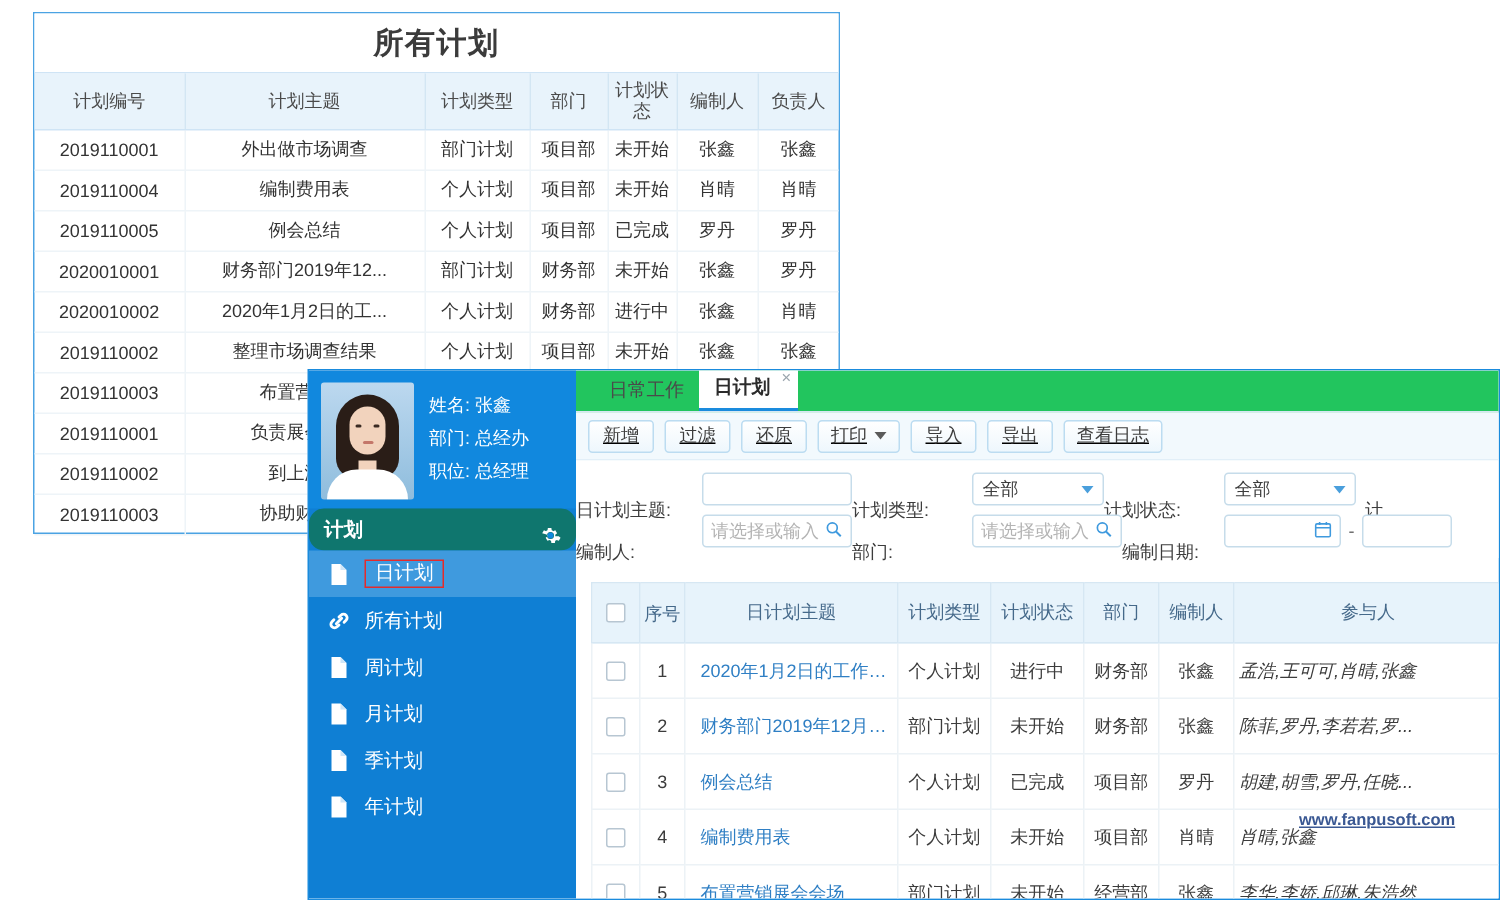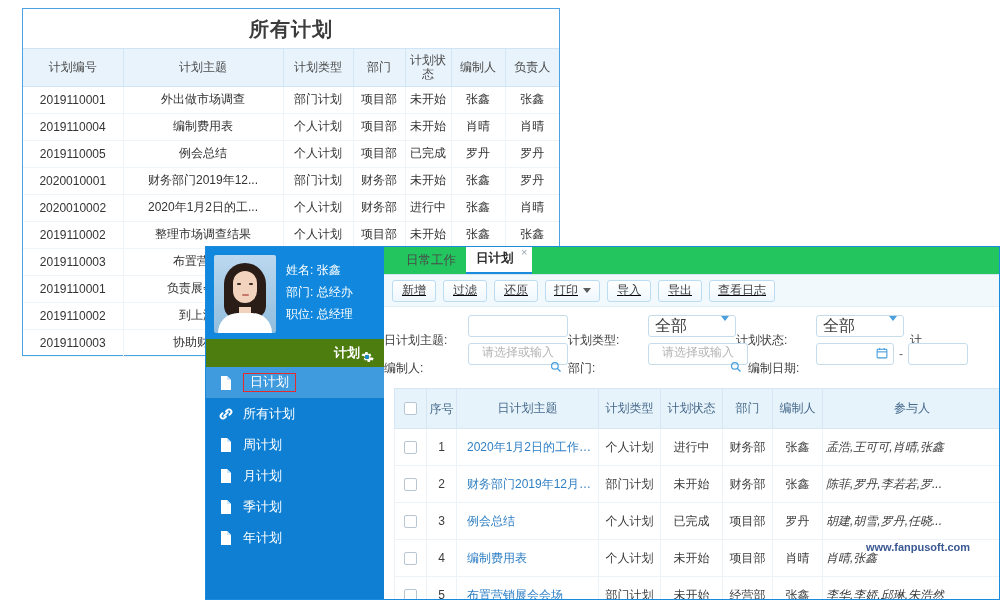--- a/index.html
+++ b/index.html
@@ -105,25 +105,25 @@
   }
   .profile-info {
     margin-left: 10px;
     color: #ffffff;
     font-size: 12px;
     line-height: 22px;
     padding-top: 4px;
   }
   .section-head {
     height: 28px; line-height: 28px;
-    background: #4d7c0f;
+    background: #0f766e;
     color: #ffffff;
     font-size: 13px; font-weight: bold;
     padding: 0 10px;
-    display: flex; align-items: center; justify-content: flex-end;
+    display: flex; align-items: center; justify-content: space-between; border-radius: 10px;
   }
   .gear { width:14px; height:14px; display:inline-block; }
   .menu-item {
     height: 31px;
     display: flex; align-items: center;
     color: #ffffff;
     font-size: 13px;
     padding-left: 12px;
     cursor: pointer;
   }
@@ -195,25 +195,25 @@
   }
 
   .filters { background: #ffffff; padding: 5px 0 4px 0; }
   .frow { display: flex; align-items: center; height: 28px; font-size: 12px; color: #3c3c3c; }
   .flabel { white-space: nowrap; margin-top: 28px; }
   .fin {
     height: 22px; border: 1px solid #c6dcea; border-radius: 3px;
     background: #ffffff; font-size: 12px; color: #555;
     display: flex; align-items: center; padding: 0 5px;
   }
-  .fin.placeholder { color: #b4b4b4; flex-direction: column; }
+  .fin.placeholder { color: #b4b4b4; }
   .fsel {
     height: 22px; border: 1px solid #c6dcea; border-radius: 3px;
-    background: #ffffff; font-size: 16px; color: #3c3c3c;
-    display:flex; align-items:flex-start; justify-content: space-between;
+    background: #ffffff; font-size: 12px; color: #3c3c3c;
+    display:flex; align-items:center; justify-content: space-between;
     padding: 0 6px;
   }
   .fsel .ca {
     border-left: 4px solid transparent; border-right: 4px solid transparent;
     border-top: 5px solid #4a9fdc;
   }
   .srch { margin-left:auto; color:#3f9ade; font-size:12px; }
 
   
   .grid-wrap { position: absolute; left: 10px; top: 141px; right: 0; bottom: 0; overflow: hidden; }
@@ -261,21 +261,21 @@
   }
   .wm-logo::before {
     content:""; position:absolute; left:3px; top:10px;
     width:10px; height:9px; background:#f39c1f; z-index:2; border-radius:2px;
   }
   .wm-text {
     font-size: 22px; font-weight: bold; color: #7b8694;
     margin-left: 3px; letter-spacing: 1px;
     font-family: "DejaVu Sans", sans-serif;
   }
-  .wm-url { font-size: 11px; color: #2a4a8a; margin-left: 28px; margin-top: -2px; font-weight: bold; }
+  .wm-url { font-size: 11px; color: #2a4a8a; margin-left: 28px; margin-top: -2px; font-weight: bold; text-decoration: underline; }
 </style>
 </head>
 <body>
 
 <div id="root">
 
   <div class="bg-window">
     <div class="bg-title">所有计划</div>
     <table class="bg-table">
       <colgroup>

